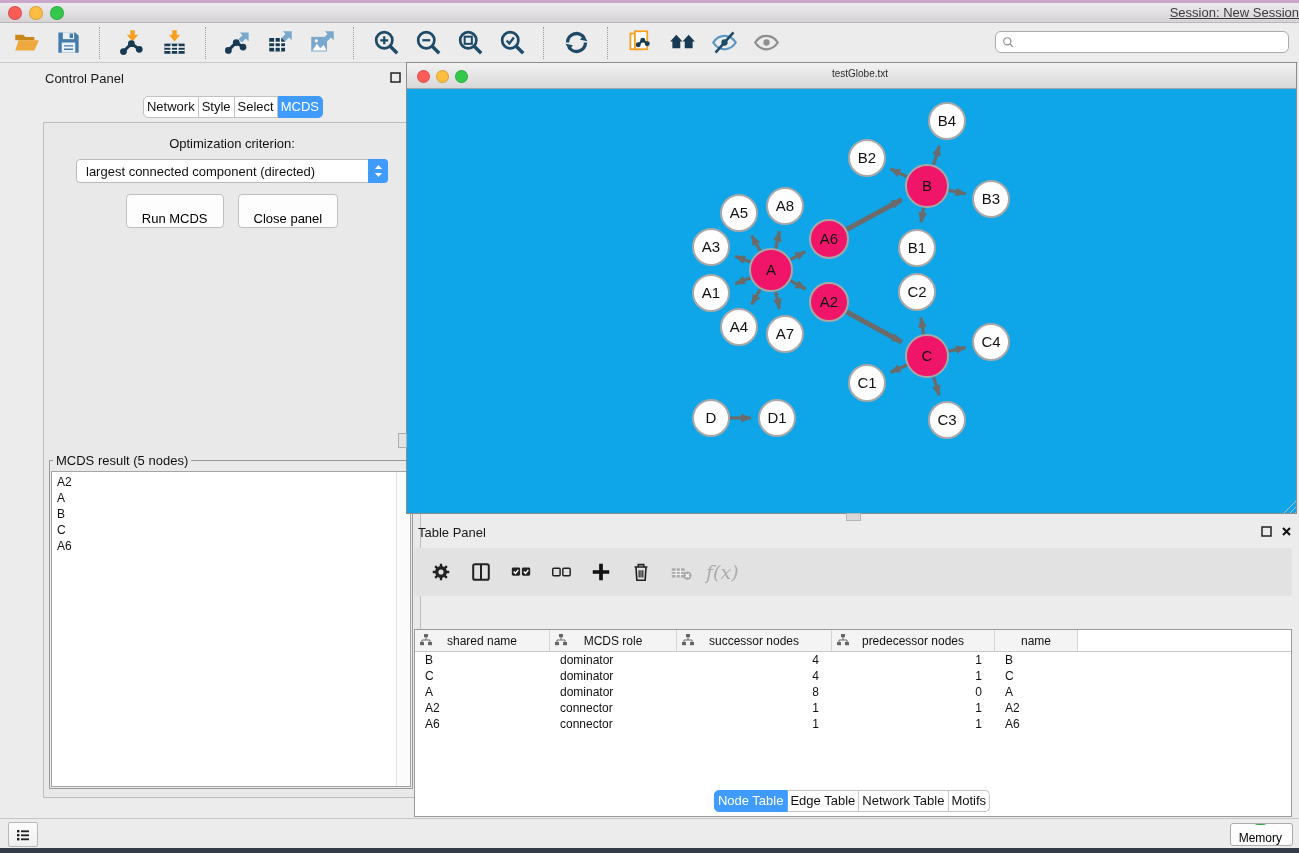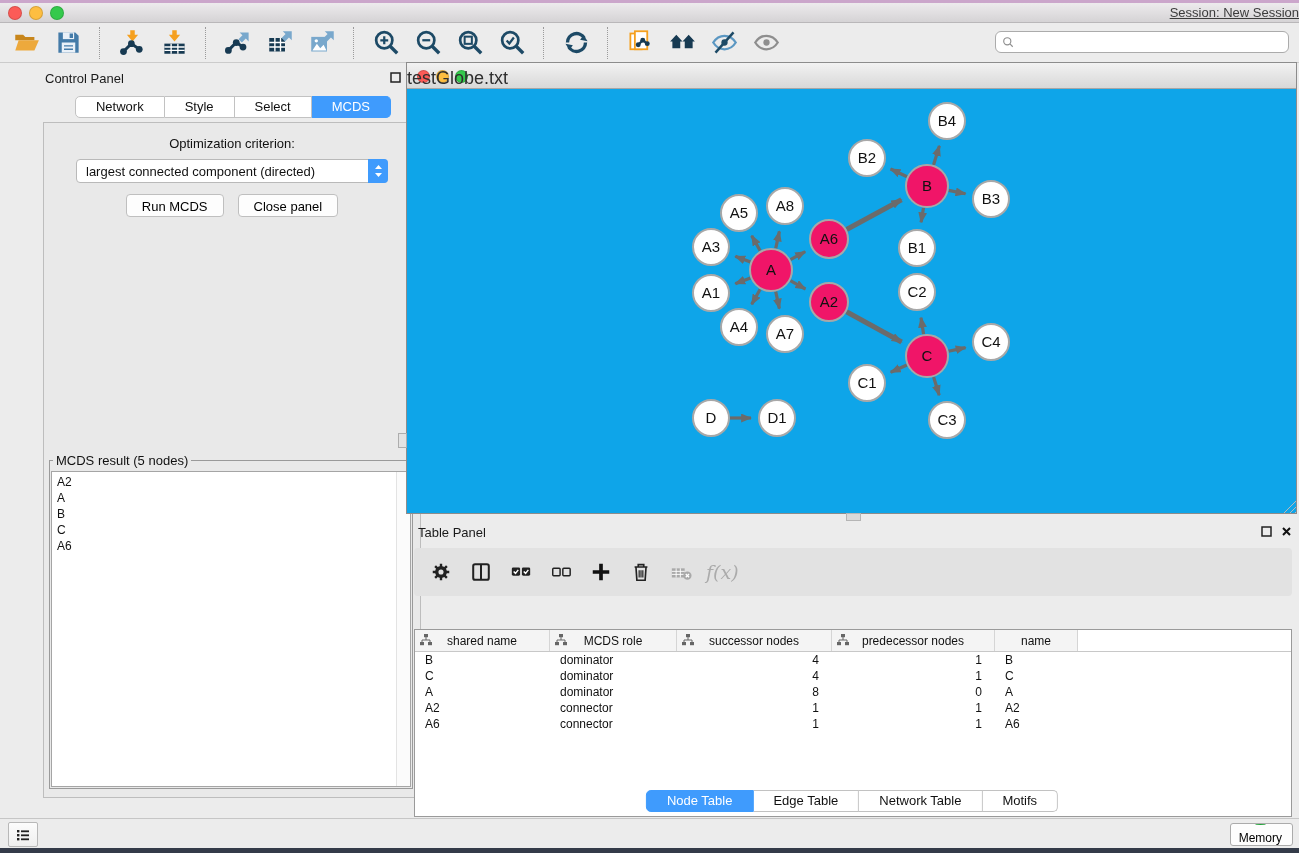--- a/index.html
+++ b/index.html
@@ -19,55 +19,55 @@
   .tb-icons{display:flex;align-items:center;gap:6px;}
   .tool-btn{width:36px;height:32px;border:none;background:transparent;padding:2px;cursor:default;}
   .tool-btn svg{width:27px;height:27px;display:block;margin:auto;}
   .tb-sep{width:1px;height:32px;border-left:1px dotted #9A9A9A;margin:0 7px;}
   .search{position:absolute;right:10px;top:8px;width:294px;height:22px;background:#fff;
     border:1px solid #ABABAB;border-radius:6px;display:flex;align-items:center;padding-left:6px;box-sizing:border-box;}
   .search svg{width:13px;height:13px;}
   .search input{border:none;outline:none;flex:1;height:16px;font-size:12px;background:transparent;}
   
   .seg{display:flex;}
-  .seg-tab{height:20px;line-height:20px;padding:0 20px;background:#fff;border:1px solid #C2C2C2;
+  .seg-tab{height:20px;line-height:20px;padding:0 3px;background:#fff;border:1px solid #C2C2C2;
     border-left:none;font-size:13px;color:#111;cursor:default;white-space:nowrap;}
   .seg-tab:first-child{border-left:1px solid #C2C2C2;border-radius:5px 0 0 5px;}
   .seg-tab:last-child{border-radius:0 5px 5px 0;}
   .seg-tab.active{background:#3F9BFD;border-color:#3F9BFD;color:#fff;}
   
   .control-panel{position:absolute;left:4px;top:66px;width:388px;height:746px;margin-left:35px;}
   .cp-header{position:relative;height:26px;}
   .cp-header .ttl{position:absolute;left:6px;top:5px;font-size:13px;color:#1A1A1A;}
   .panel-btns{position:absolute;right:6px;top:6px;display:flex;gap:9px;align-items:center;}
   .panel-btns svg{width:11px;height:11px;display:block;}
   .cp-tabs{justify-content:center;margin-top:4px;}
   .cp-content{position:absolute;left:4px;right:6px;top:56px;bottom:14px;border:1px solid #BDBDBD;background:#E9E9E9;}
   .opt-label{text-align:center;margin-top:13px;font-size:13px;}
   .select{width:312px;height:24px;margin:8px auto 0;background:#fff;border:1px solid #B9B9B9;border-radius:4px;
     position:relative;display:flex;align-items:center;font-size:13px;padding-left:9px;box-sizing:border-box;}
   .select .stepper{position:absolute;right:-1px;top:-1px;width:20px;height:24px;background:#3F9BFD;
     border-radius:0 4px 4px 0;display:flex;align-items:center;justify-content:center;}
   .btn-row{display:flex;justify-content:center;gap:14px;margin-top:11px;}
-  .btn{height:23px;padding:4px 15px;background:#FDFDFD;border:1px solid #BFBFBF;border-radius:4px;
+  .btn{height:23px;padding:16px 15px;background:#FDFDFD;border:1px solid #BFBFBF;border-radius:4px;
     font-size:13px;font-family:"Liberation Sans",sans-serif;cursor:default;}
   .result-fieldset{position:absolute;left:5px;top:330px;width:362px;height:334px;border:1px solid #9A9A9A;
     background:#E9E9E9;margin:0;padding:0;}
   .result-fieldset legend{font-size:13px;margin-left:3px;padding:0 3px;}
   .result-list{position:absolute;left:1px;right:1px;top:3px;bottom:1px;background:#fff;
     border:1px solid #A5A5A5;font-size:12px;line-height:16px;padding:2px 0 0 5px;box-sizing:border-box;}
   .result-scroll{position:absolute;right:2px;top:4px;bottom:2px;width:13px;background:#FBFBFB;border-left:1px solid #E3E3E3;}
   .result-item{height:16px;}
   
   .network-frame{position:absolute;left:406px;top:62px;width:891px;height:452px;border:1px solid #8C8C8C;
     background:#fff;box-sizing:border-box;}
   .nf-titlebar{position:relative;height:25px;background:linear-gradient(#F2F2F2,#D8D8D8);border-bottom:1px solid #A6A6A6;}
   .nf-lights{position:absolute;left:10px;top:7px;display:flex;gap:6px;}
   .nf-lights .light{width:11px;height:11px;}
-  .nf-titlebar .title{position:absolute;left:0;right:0;top:5px;text-align:left;font-size:18px;color:#2E2E2E;}
+  .nf-titlebar .title{position:absolute;left:17px;right:0;top:5px;text-align:center;font-size:10px;color:#2E2E2E;}
   .nf-canvas{position:absolute;left:0;top:26px;right:0;bottom:0;overflow:hidden;background:#0ea5e9;}
   .resize-grip{position:absolute;right:0;bottom:0;width:14px;height:14px;
     background:repeating-linear-gradient(135deg,transparent 0 3px,#B9B9B9 3px 4px);
     clip-path:polygon(100% 0,100% 100%,0 100%);}
   .v-thumb{position:absolute;left:-9px;top:370px;width:7px;height:13px;background:#E3E3E3;border:1px solid #ADADAD;}
   .h-thumb{position:absolute;left:439px;bottom:-8px;width:13px;height:6px;background:#D9D9D9;border:1px solid #B5B5B5;}
   
   .table-panel{position:absolute;left:406px;top:520px;width:892px;height:296px;}
   .tp-header{position:relative;height:26px;}
   .tp-header .ttl{position:absolute;left:12px;top:5px;font-size:13px;color:#1A1A1A;}

